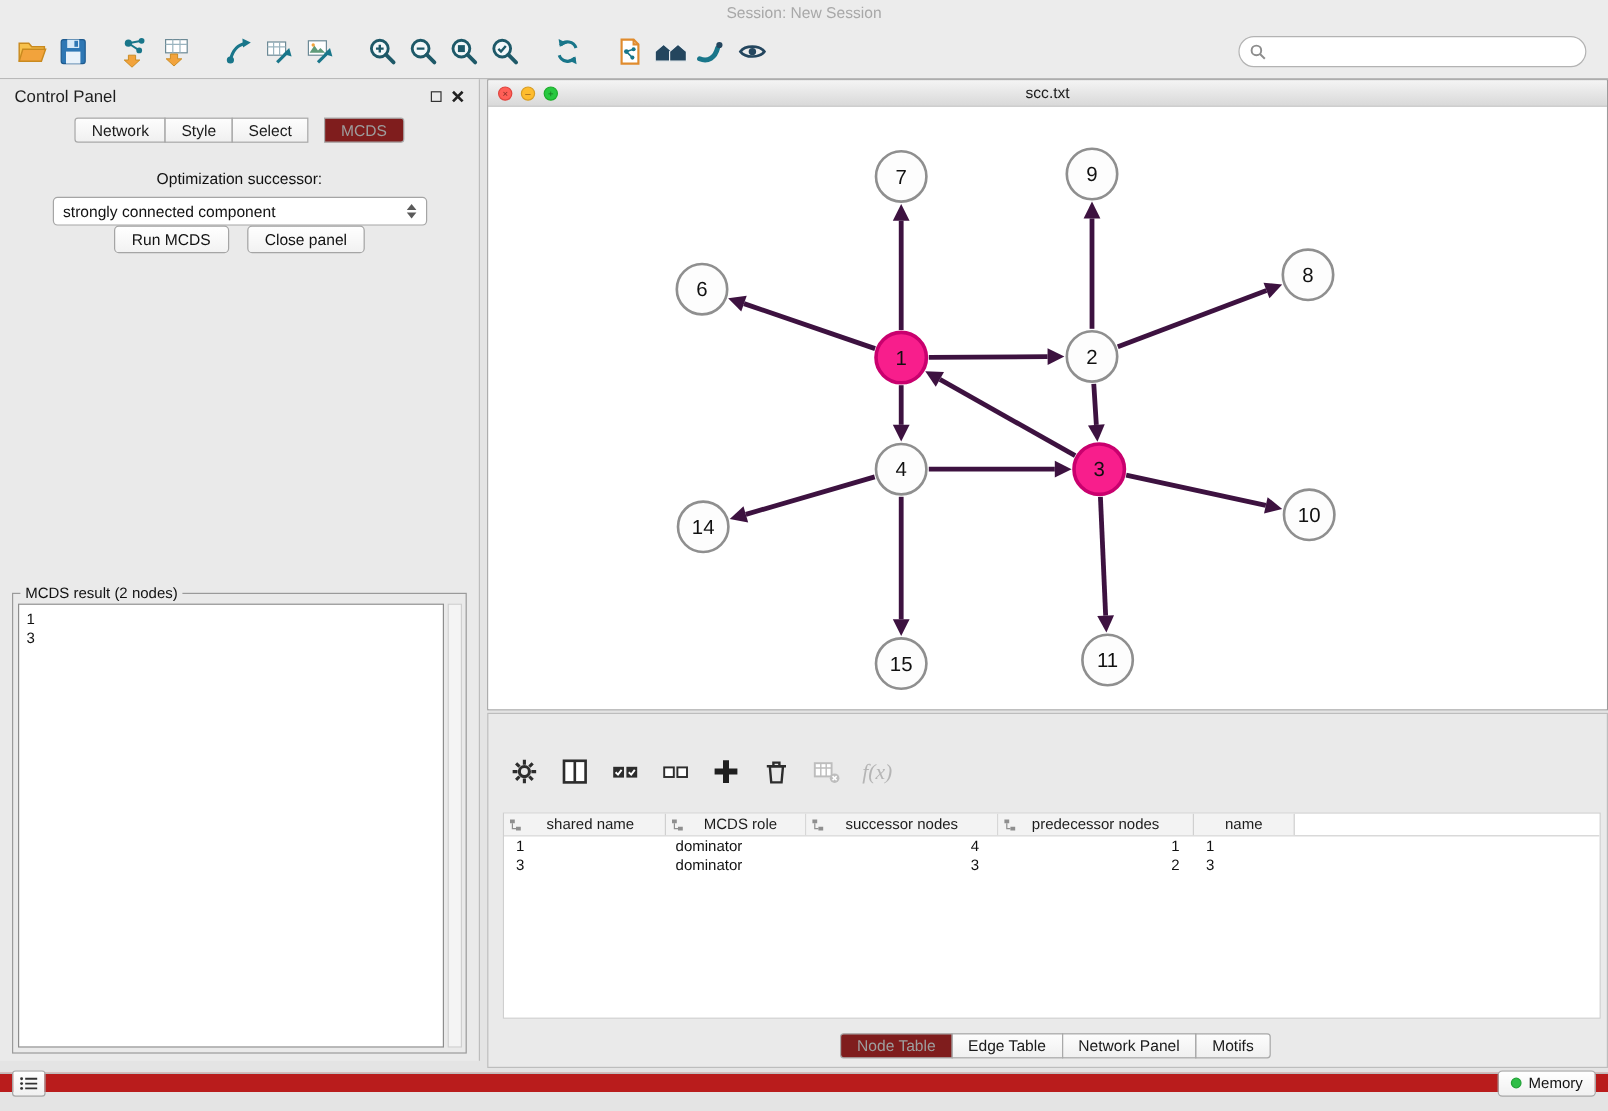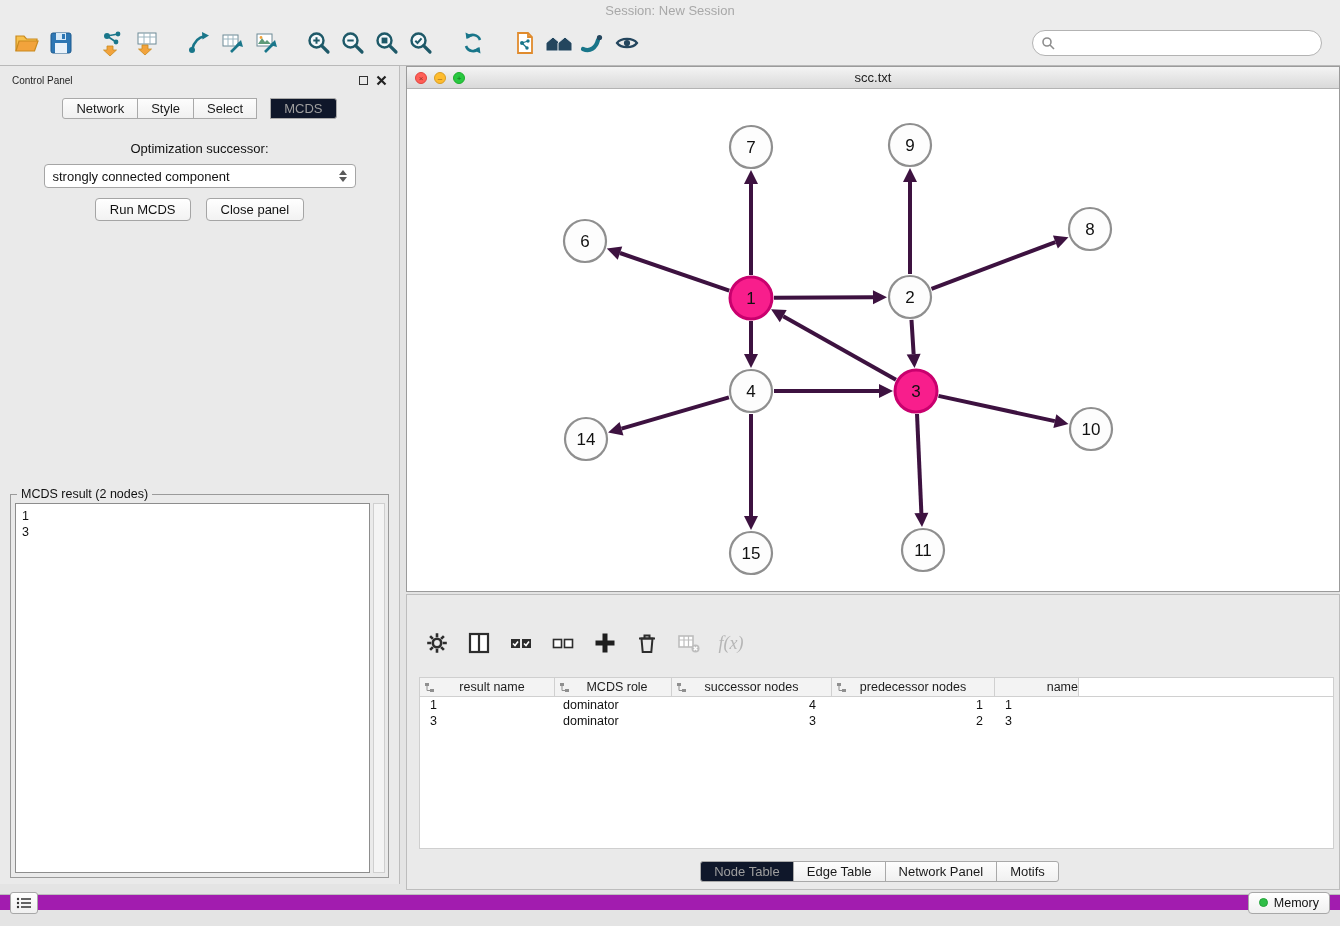--- a/index.html
+++ b/index.html
@@ -13,37 +13,37 @@
   
   .toolbar { position:absolute; left:0; top:20px; width:1340px; height:46px; background:#ececec; border-bottom:1px solid #b9b9b9; display:flex; align-items:center; padding:0 10px; }
   .tbtn { background:none; border:none; width:34px; height:36px; display:flex; align-items:center; justify-content:center; cursor:pointer; }
   .tgap { width:18px; }
   .search { margin-left:auto; margin-right:8px; width:290px; height:26px; background:#fff; border:1px solid #b3b3b3; border-radius:13px; display:flex; align-items:center; padding:0 8px; }
   .search input { border:none; outline:none; flex:1; font-size:13px; background:transparent; font-family:"Liberation Sans",sans-serif; }
 
   
   .control-panel { position:absolute; left:0; top:66px; width:400px; height:818px; background:#eaeaea; border-right:1px solid #bdbdbd; }
   .panel-header { height:28px; display:flex; align-items:center; padding:0 12px; }
-  .panel-header .ptitle { font-size:10px; color:#1f1f1f; }
+  .panel-header .ptitle { font-size:14px; color:#1f1f1f; }
   .panel-ctrls { margin-left:auto; display:flex; align-items:center; gap:8px; }
   .float-box { width:9px; height:9px; border:1.5px solid #333; display:inline-block; }
   .xicon { width:11px; height:11px; }
 
   .tabrow { display:flex; justify-content:center; margin-top:4px; }
   .tab { background:linear-gradient(#fdfdfd,#f0f0f0); border:1px solid #a9a9a9; margin-left:-1px; height:21px; line-height:19px; padding:0 13px; font-size:13px; color:#1a1a1a; cursor:pointer; }
   .tab:first-child { border-radius:3px 0 0 3px; margin-left:0; }
   .tab:last-child { border-radius:0 3px 3px 0; }
-  .tab.active { background:#0f172a; color:#9e9e9e;margin-left:13px; }
+  .tab.active { background:#7f1d1d; color:#9e9e9e;margin-left:13px; }
 
   .opt-label { text-align:center; font-size:13px; color:#111; margin-top:22px; }
   .selectbox { width:312px; height:24px; margin:8px auto 0 auto; background:#fff; border:1px solid #a5a5a5; border-radius:4px; display:flex; align-items:center; padding:0 8px; font-size:13px; color:#111; cursor:pointer;gap:48px; }
   .steppers { margin-left:auto; display:flex; flex-direction:column; gap:2px; align-items:center; }
   .tri-up { width:0; height:0; border-left:4px solid transparent; border-right:4px solid transparent; border-bottom:5px solid #5a5a5a; }
   .tri-dn { width:0; height:0; border-left:4px solid transparent; border-right:4px solid transparent; border-top:5px solid #5a5a5a; }
-  .btnrow { display:flex; justify-content:center; gap:15px; margin-top:10px; }
+  .btnrow { display:flex; justify-content:center; gap:15px; }
   .btn { background:linear-gradient(#ffffff,#f2f2f2); border:1px solid #a5a5a5; border-radius:4px; height:23px; padding:0 14px; font-size:13px; color:#111; cursor:pointer; font-family:"Liberation Sans",sans-serif; }
 
   .result-group { position:absolute; left:10px; right:10px; top:428px; bottom:6px; border:1px solid #9a9a9a; }
   .result-title { position:absolute; top:-8px; left:6px; background:#eaeaea; padding:0 4px; font-size:12.5px; color:#111; }
   .result-box { position:absolute; left:4px; right:18px; top:8px; bottom:4px; background:#fff; border:1px solid #8d8d8d; padding:4px 6px; font-size:12.5px; color:#111; line-height:16px; overflow:hidden; }
   .result-scroll { position:absolute; right:3px; top:8px; bottom:4px; width:12px; background:#f4f4f4; border:1px solid #cfcfcf; }
 
   
   .v-splitter { position:absolute; left:400px; top:66px; width:6px; height:818px; cursor:col-resize; }
   .h-splitter { position:absolute; left:406px; top:592px; width:934px; height:2px; cursor:row-resize; }
@@ -72,26 +72,26 @@
   .table-area { position:absolute; left:12px; top:82px; width:915px; height:172px; background:#fff; border:1px solid #cfcfcf; overflow:hidden; }
   .thead { display:flex; height:19px; border-bottom:1px solid #d0d0d0; }
   .hcell { position:relative; background:#f3f3f3; border-right:1px solid #d0d0d0; display:flex; align-items:center; justify-content:center; font-size:12.5px; color:#1d1d1d; }
   .hcell svg { position:absolute; left:4px; top:4px; }
   .trow { display:flex; height:16px; }
   .tcell { font-size:12.5px; color:#111; line-height:16px; white-space:nowrap; overflow:hidden; }
   .c0 { width:135px; padding-left:10px; }
   .c1 { width:117px; padding-left:8px; }
   .c2 { width:160px; text-align:right; padding-right:16px; }
   .c3 { width:163px; text-align:right; padding-right:12px; }
-  .c4 { width:84px;  padding-left:10px;justify-content:flex-end; }
+  .c4 { width:84px;  padding-left:10px; }
 
   .tp-tabs { position:absolute; left:0; right:0; top:266px; display:flex; justify-content:center; }
 
   
-  .status-bar { position:absolute; left:0; top:894px; width:1340px; height:16px; background:#a21caf; border-top:1px solid #bdbdbd; display:flex; align-items:center; padding:0 10px;justify-content:center; }
+  .status-bar { position:absolute; left:0; top:894px; width:1340px; height:16px; background:#b91c1c; border-top:1px solid #bdbdbd; display:flex; align-items:center; padding:0 10px;justify-content:center; }
   .sb-btn { background:linear-gradient(#ffffff,#f0f0f0); border:1px solid #a8a8a8; border-radius:3px; width:28px; height:22px; display:flex; align-items:center; justify-content:center; cursor:pointer; }
   .memory-btn { margin-left:auto; background:linear-gradient(#ffffff,#f0f0f0); border:1px solid #a8a8a8; border-radius:4px; height:22px; padding:0 10px; display:flex; align-items:center; gap:6px; font-size:12.5px; color:#111; cursor:pointer; font-family:"Liberation Sans",sans-serif; }
   .dot { width:9px; height:9px; border-radius:50%; background:#2fbe47; border:1px solid #23a338; }
 </style>
 </head>
 <body>
 
 <div class="titlebar">
   <span>Session: New Session</span>
 </div>
@@ -393,21 +393,21 @@
     </button>
   </div>
 
   <div class="table-area">
     <div class="thead">
       <div class="hcell c0">
         <svg width="11" height="11" viewBox="0 0 11 11">
             <path d="M1 1h4v3H1zM6 7h4v3H6z" fill="#8f8f8f"></path>
             <path d="M3 4v4.5h3" fill="none" stroke="#8f8f8f"></path>
           </svg>
-        <span>result name</span>
+        <span>shared name</span>
       </div>
       <div class="hcell c1">
         <svg width="11" height="11" viewBox="0 0 11 11">
             <path d="M1 1h4v3H1zM6 7h4v3H6z" fill="#8f8f8f"></path>
             <path d="M3 4v4.5h3" fill="none" stroke="#8f8f8f"></path>
           </svg>
         <span>MCDS role</span>
       </div>
       <div class="hcell c2" style="text-align:center;padding-right:0;">
         <svg width="11" height="11" viewBox="0 0 11 11">

